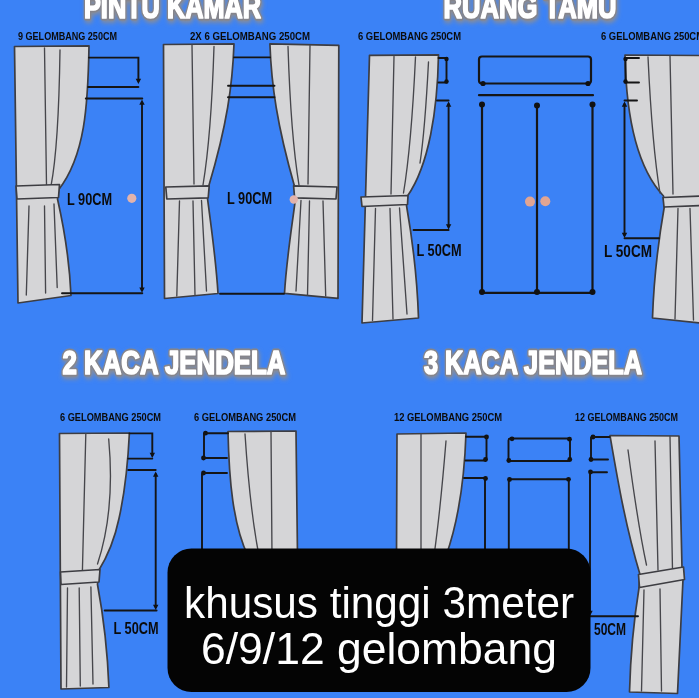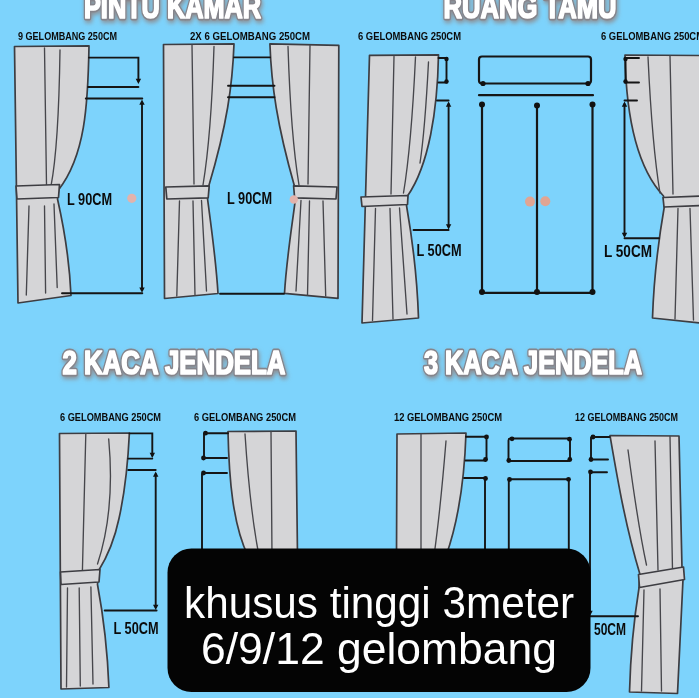--- a/index.html
+++ b/index.html
@@ -1,16 +1,16 @@
 <!DOCTYPE html>
 <html><head>
 <meta charset="utf-8">
 <style>
 html,body{margin:0;padding:0;background:#fff;}
-#stage{position:relative;width:699px;height:698px;overflow:hidden;background:#7dd3fc;font-family:"Liberation Sans",sans-serif;}
+#stage{position:relative;width:699px;height:698px;overflow:hidden;background:#3b82f6;font-family:"Liberation Sans",sans-serif;}
 svg{display:block}
 </style>
 </head>
 <body>
 <div id="stage">
 <svg width="699" height="698" viewBox="0 0 699 698">
 <defs>
 <filter id="hs" x="-30%" y="-30%" width="160%" height="160%">
 <feDropShadow dx="1" dy="2.5" stdDeviation="2" flood-color="#8d8d92" flood-opacity="0.95"></feDropShadow>
 </filter>

